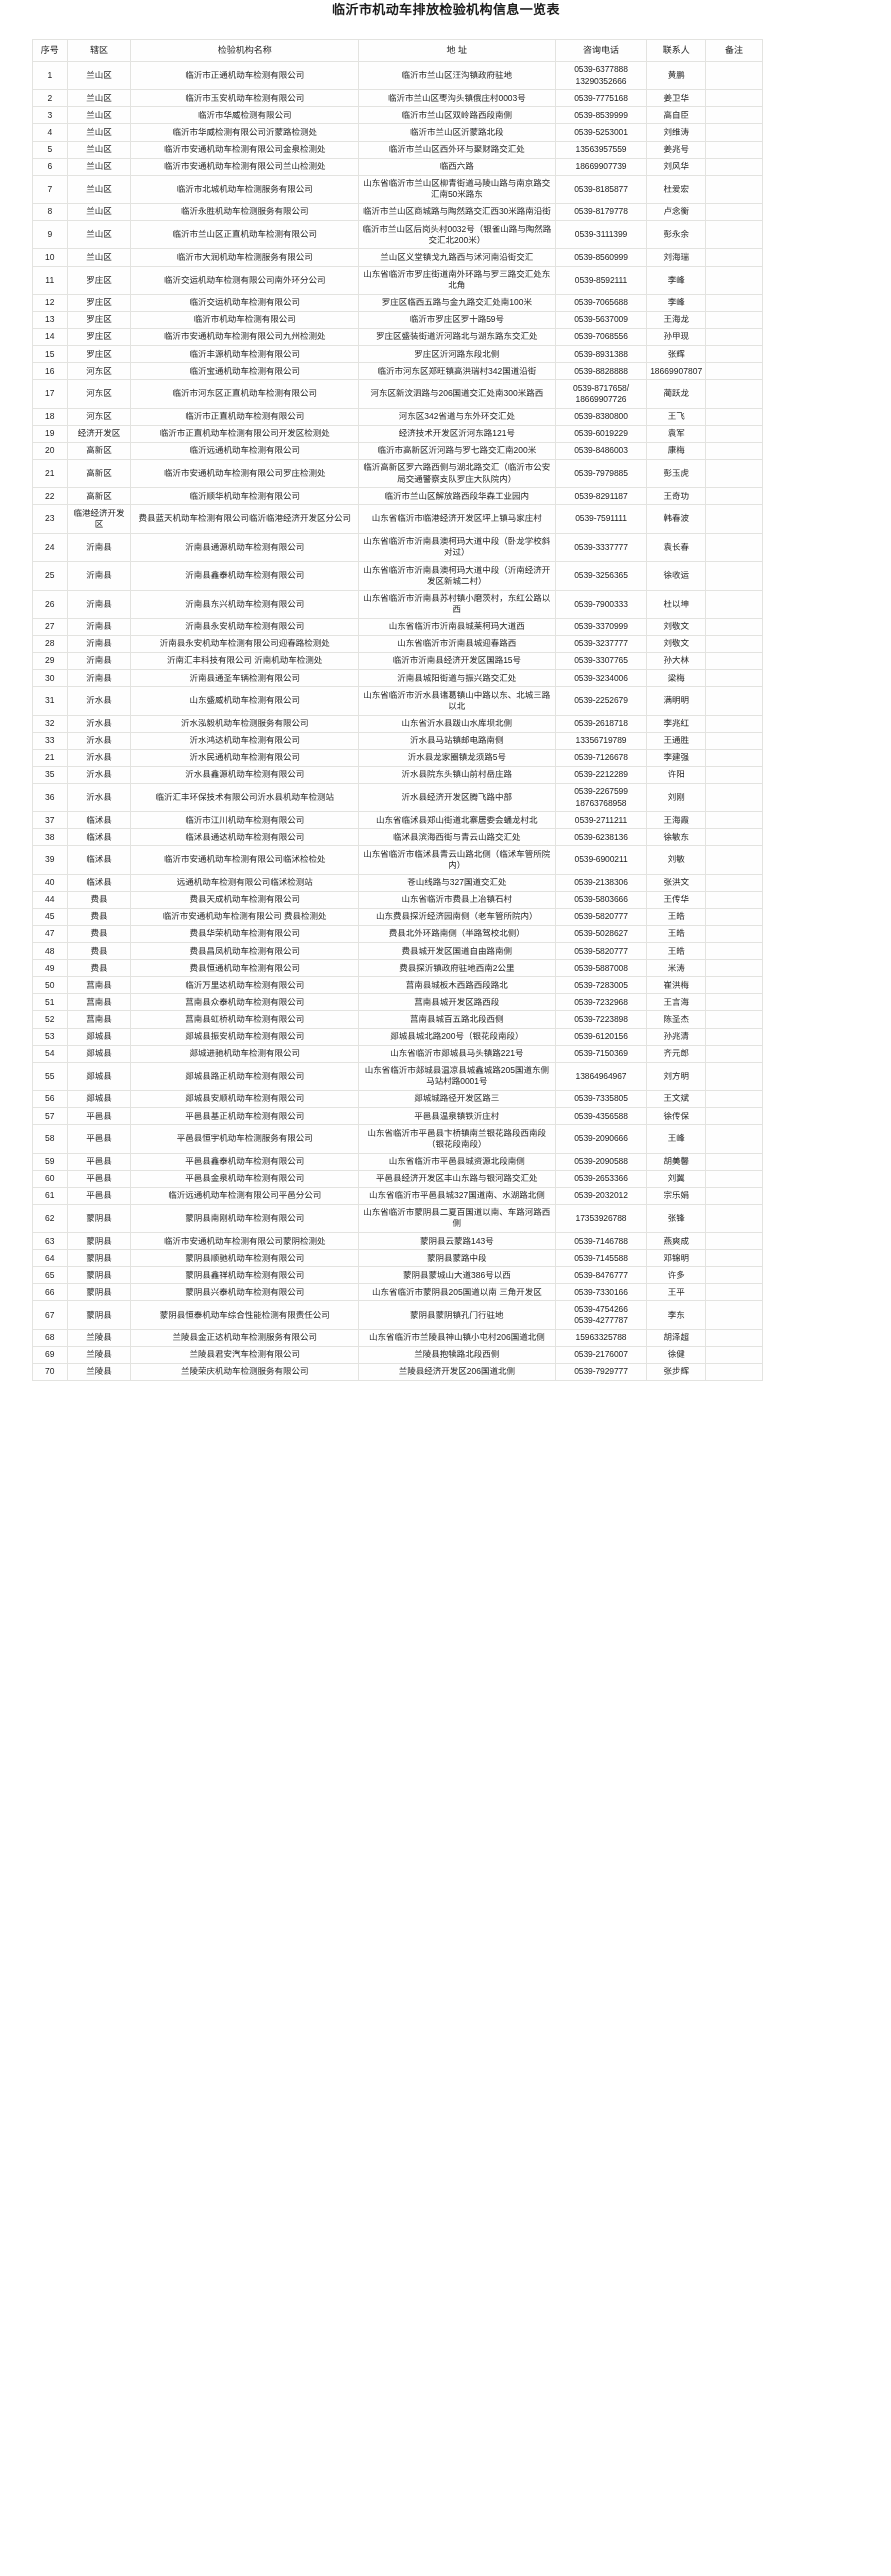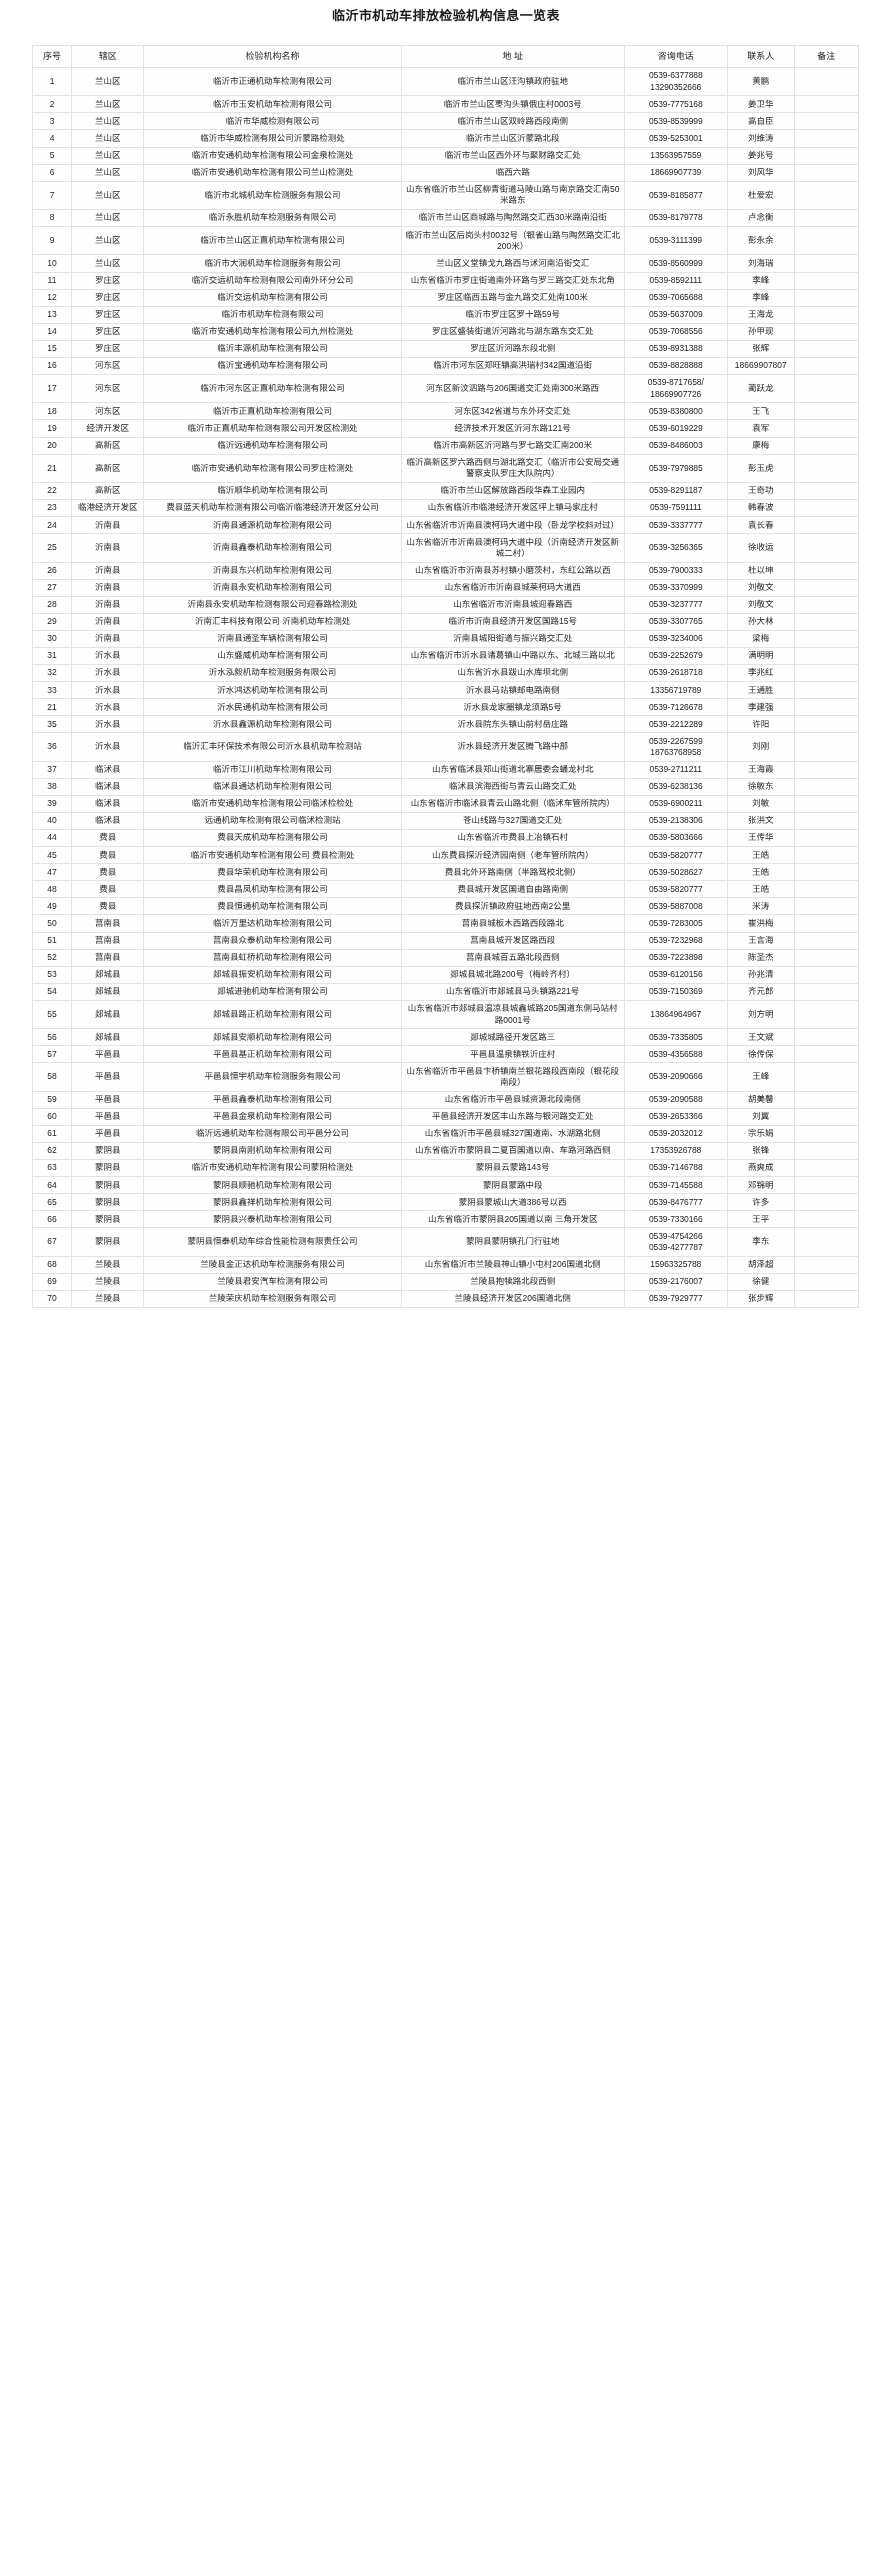--- a/index.html
+++ b/index.html
@@ -20,31 +20,31 @@
     box-sizing: border-box;
     background: #ffffff;
     position: relative;
   }
   .doc-title {
     text-align: center;
     font-size: 13px;
     font-weight: bold;
     letter-spacing: 0.4px;
     color: #1b1b1b;
-    padding-top: 8px;
+    padding-top: 2px;
     padding-bottom: 0;
     line-height: 16px;
   }
   .table-wrap {
     padding: 0 32px;
     margin-top: 21px;
   }
   table.grid {
     border-collapse: collapse;
-    width: 827px;
+    width: 731px;
     table-layout: fixed;
     background: #fff;
   }
   table.grid th,
   table.grid td {
     border: 0.8px solid #e3e3e0;
     padding: 2.4px 2.4px;
     font-size: 8.5px;
     line-height: 11.3px;
     text-align: center;
@@ -631,21 +631,21 @@
             <td class="tel">
               <span class="tel-line">0539-7223898</span>
             </td>
             <td class="person">陈圣杰</td>
             <td class="remark"></td>
           </tr>
           <tr>
             <td class="no">53</td>
             <td class="area">郯城县</td>
             <td class="name">郯城县振安机动车检测有限公司</td>
-            <td class="addr">郯城县城北路200号（梅岭齐村）</td>
+            <td class="addr">郯城县城北路200号（银花段南段）</td>
             <td class="tel">
               <span class="tel-line">0539-6120156</span>
             </td>
             <td class="person">孙兆清</td>
             <td class="remark"></td>
           </tr>
           <tr>
             <td class="no">54</td>
             <td class="area">郯城县</td>
             <td class="name">郯城进驰机动车检测有限公司</td>

